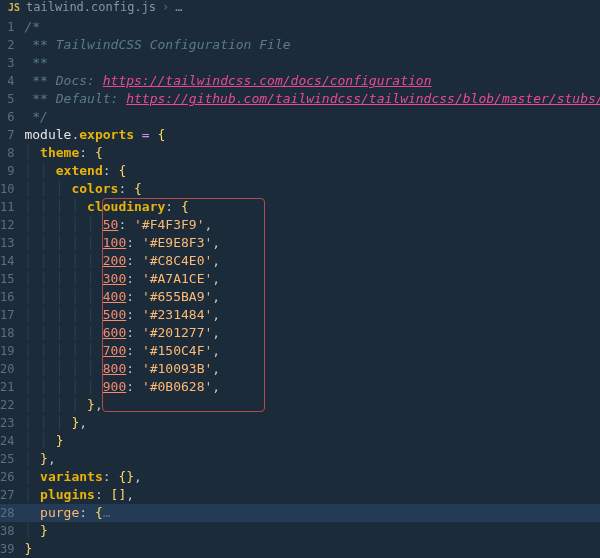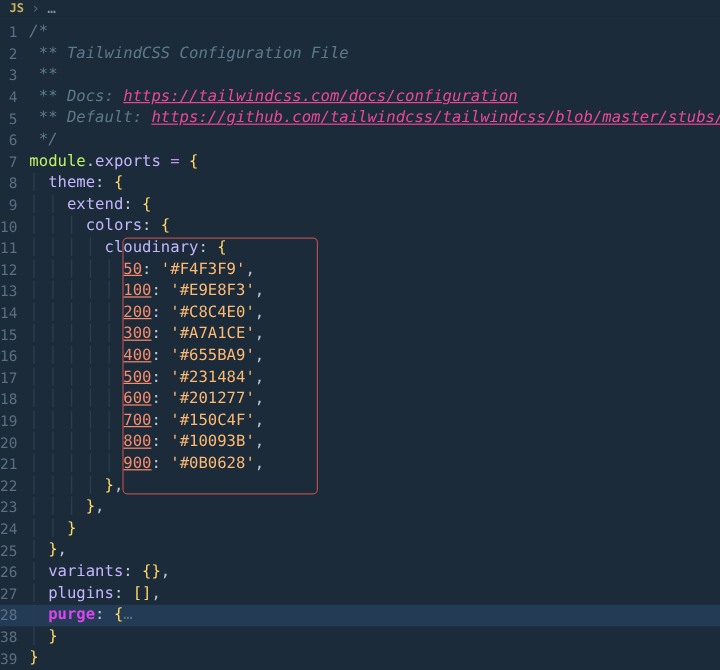--- a/index.html
+++ b/index.html
@@ -58,23 +58,23 @@
     z-index: 2;
   }
   .line {
     height: 18px;
     line-height: 18px;
     white-space: pre;
   }
   .indent-guide { color: #2c3e50; }
   .tok-comment { color: #5c7a8a; font-style: italic; }
   .tok-comment-link { color: #ec4899; font-style: italic; text-decoration: underline; }
-  .tok-ident { color: #bef264; }
-  .tok-prop { color: #c4b5fd; }
-  .tok-prop-red { color: #d946ef; font-weight: bold; }
+  .tok-ident { color: #e5e5e5; }
+  .tok-prop { color: #eab308; font-weight: bold; }
+  .tok-prop-red { color: #fdba74; }
   .tok-key-num { color: #f78c6c; text-decoration: underline; }
   .tok-punct { color: #c0c8d0; }
   .tok-op { color: #c792ea; }
   .tok-string { color: #fdba74; }
   .tok-brace { color: #ffd866; }
   .tok-fold { color: #5c6f82; }
   .highlight-box {
     position: absolute;
     border: 1px solid #b34d4d;
     border-radius: 4px;
@@ -90,20 +90,21 @@
     z-index: 1;
   }
 </style>
 </head>
 <body>
 
 <div class="window">
 
   <div class="breadcrumb">
     <span class="js-badge">JS</span>
+    <span>tailwind.config.js</span>
     <span class="breadcrumb-sep">›</span>
     <span>…</span>
   </div>
 
   <div class="editor">
 
     <div class="active-line-bg" style="top:490px;"></div>
 
     <div class="gutter">
       <div class="ln">1</div>

